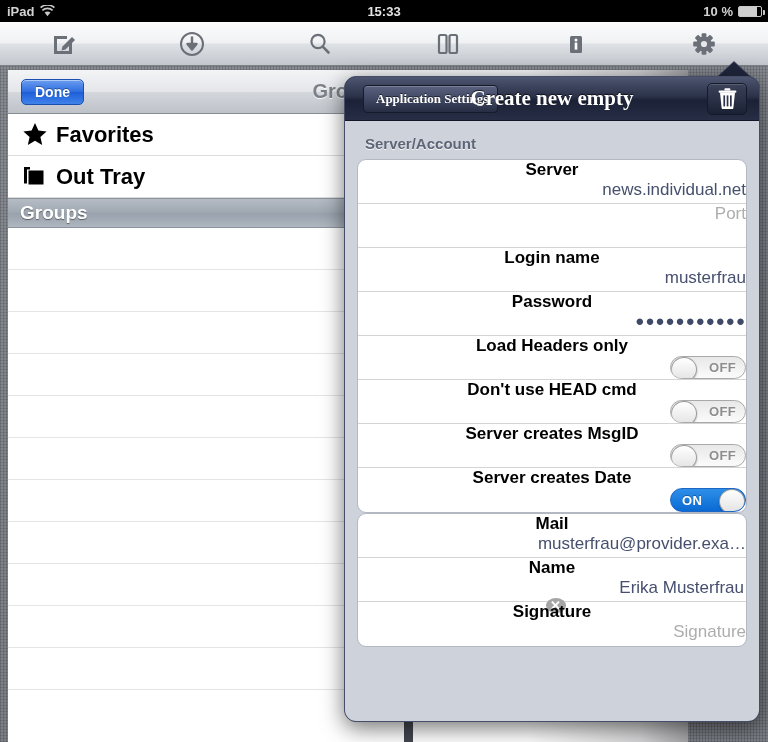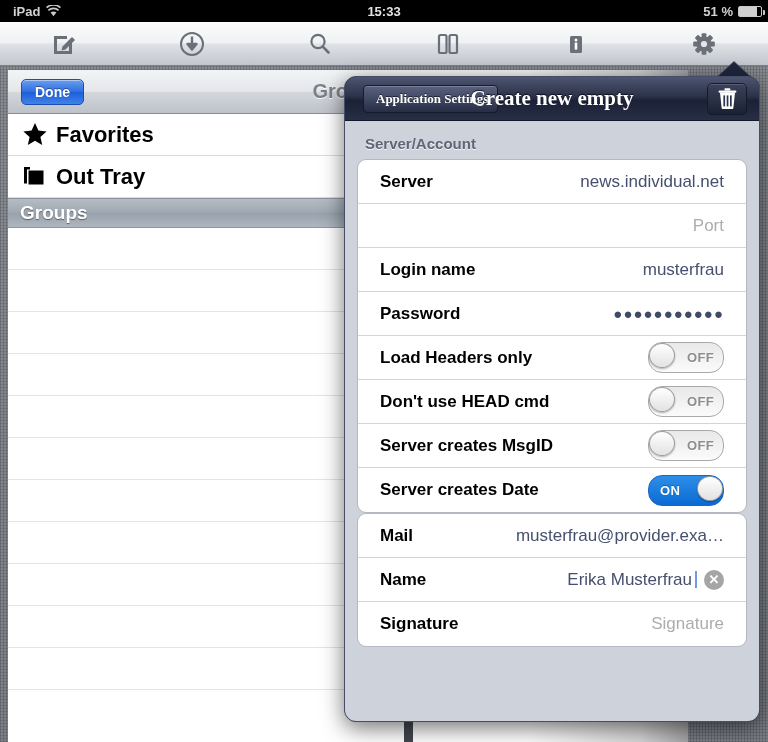--- a/index.html
+++ b/index.html
@@ -9,21 +9,21 @@
     background:#000;
   }
   #screen { position:relative; width:768px; height:742px; overflow:hidden; background:#8e8e8e; }
 
   
   .statusbar {
     position:absolute; left:0; top:0; width:768px; height:22px;
     background:#000; color:#d2d2d2;
     display:flex; align-items:center; font-size:13px; font-weight:bold;
   }
-  .sb-left { display:flex; align-items:center; gap:6px; padding-left:13px; }
+  .sb-left { display:flex; align-items:center; gap:6px; padding-left:7px; }
   .sb-center { position:absolute; left:0; right:0; text-align:center; font-size:13px; font-weight:bold; color:#e3e3e3;}
   .sb-right { position:absolute; right:6px; display:flex; align-items:center; gap:5px; }
   .battery { width:24px; height:11px; border:1.5px solid #c8c8c8; border-radius:2px; position:relative; }
   .battery:after { content:""; position:absolute; right:-4px; top:3px; width:2px; height:5px; background:#c8c8c8; border-radius:0 1px 1px 0;}
   .battery i { display:block; height:100%; background:#cfcfcf; width:83%; }
 
   
   .toolbar {
     position:absolute; left:0; top:22px; width:768px; height:44px;
     background:linear-gradient(to bottom,#fcfcfd 0%,#eff1f3 48%,#dee1e5 52%,#c3c7cd 100%);
@@ -148,23 +148,24 @@
   }
   .grp-label {
     font-size:15px; font-weight:bold; color:#5d6577;
     text-shadow:0 1px 0 rgba(255,255,255,.8);
     padding:6px 4px 7px 8px;
   }
   .group {
     background:#fff; border:1px solid #b3b8c2; border-radius:9px; overflow:hidden;
   }
   .frow {
-    height:44px; display:flex; align-items:center; padding:0 22px;
+    height:44px; display:flex; align-items:center; padding:0 0;
     border-bottom:1px solid #d4d4d4;
     font-size:17px;
+    flex-direction:column;
   }
   .frow:last-child { border-bottom:none; }
   .flabel { font-weight:bold; color:#000; }
   .fvalue { margin-left:auto; color:#46506e; font-size:17px; }
   .fvalue.placeholder { color:#adadad; }
   .fvalue.dots { letter-spacing:1px; font-size:15px; color:#3f4a68; }
   .fvalue.editing { color:#46506e; position:relative; padding-right:2px;text-align:right; }
   .caret { display:inline-block; width:2px; height:17px; background:#6f9ae8; vertical-align:-3px; margin-left:1px; }
   .clear-x {
     width:20px; height:20px; border-radius:50%; background:#a5a5a5;
@@ -206,21 +207,21 @@
     <div class="sb-left">
       <span>iPad</span>
       <svg width="15" height="12" viewBox="0 0 15 12">
         <path d="M7.5 11.2 L4.6 7.6 A4.6 4.6 0 0 1 10.4 7.6 Z" fill="#c9c9c9"></path>
         <path d="M2.4 5.3 A7.6 7.6 0 0 1 12.6 5.3" stroke="#c9c9c9" stroke-width="1.6" fill="none"></path>
         <path d="M0.6 2.6 A10.4 10.4 0 0 1 14.4 2.6" stroke="#c9c9c9" stroke-width="1.6" fill="none"></path>
       </svg>
     </div>
     <div class="sb-center">15:33</div>
     <div class="sb-right">
-      <span>51 %</span>
+      <span>10 %</span>
       <span class="battery">
           <i style="width: 83%;"></i>
         </span>
     </div>
   </div>
 
   <div class="toolbar">
     <div class="tb-btn">
       <svg width="26" height="26" viewBox="0 0 26 26">
         <path d="M3 5 h13 v3 h-10 v12 h12 v-9 h3 v12 h-18 z" fill="#6b7078"></path>

